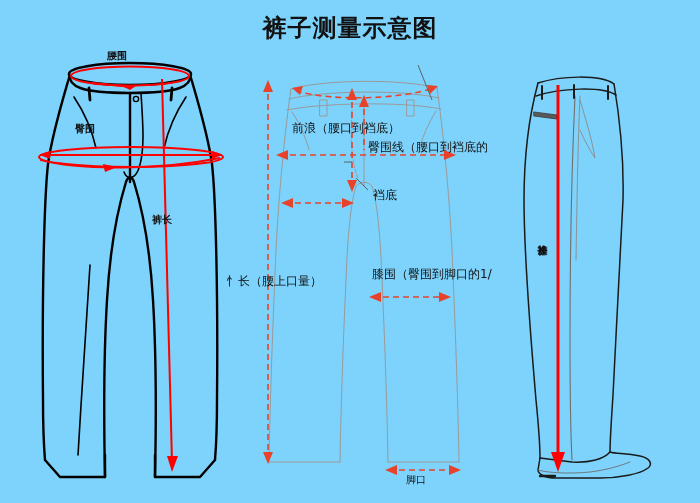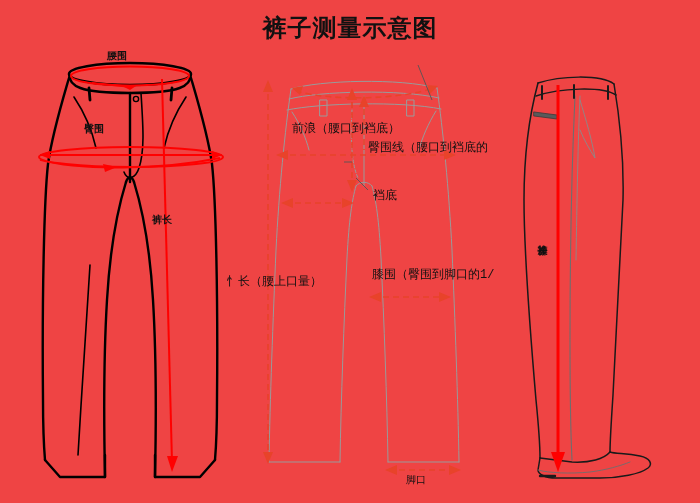--- a/index.html
+++ b/index.html
@@ -7,21 +7,21 @@
     padding: 0;
     background: #ffffff;
   }
   body {
     font-family: "DejaVu Sans", "Liberation Sans", sans-serif;
   }
   #page {
     position: relative;
     width: 700px;
     height: 503px;
-    background: #ef4444;
+    background: #7dd3fc;
     overflow: hidden;
   }
   #title {
     position: absolute;
     left: 0;
     top: 12px;
     width: 700px;
     text-align: center;
     font-size: 24px;
     font-weight: bold;
@@ -111,21 +111,21 @@
 
       <path d="M40,160 C80,171 160,170 220,158" stroke-width="1.8"></path>
       <path d="M103,164 L117,167 L105,172 Z" fill="#ff0000" stroke="none"></path>
 
       <path d="M162,79 L172,462" stroke-width="2"></path>
       <path d="M172,472 L167,456 L178,456 Z" fill="#ff0000" stroke="none"></path>
     </g>
   </svg>
 
   <div class="lbl lbl-bold" style="left:107px; top:49px;">腰围</div>
-  <div class="lbl lbl-bold" style="left:84px; top:122px;">臀围</div>
+  <div class="lbl lbl-bold" style="left:75px; top:122px;">臀围</div>
   <div class="lbl lbl-bold" style="left:152px; top:213px;">裤长</div>
 
   <svg class="fig" width="700" height="503" viewBox="0 0 700 503">
     <g fill="none" stroke="#9a9a9a" stroke-width="1" stroke-linejoin="round" stroke-linecap="round">
 
       <path d="M291,89 C320,80 400,78 437,88"></path>
 
       <path d="M289,99 C320,91 400,89 439,98"></path>
 
       <path d="M287,110 C320,103 402,101 441,109"></path>
@@ -203,21 +203,21 @@
       <path d="M418,65 L432,100"></path>
       <path d="M368,190 L356,178"></path>
       <path d="M352,162 L344,162"></path>
     </g>
   </svg>
 
   <div class="lbl lbl-sm" style="left:368px; top:139px;">臀围线（腰口到裆底的</div>
   <div class="lbl lbl-sm" style="left:292px; top:120px;">前浪（腰口到裆底）</div>
   <div class="lbl lbl-sm" style="left:373px; top:187px;">裆底</div>
   <div class="lbl lbl-sm" style="left:226px; top:273px;">忄长（腰上口量）</div>
-  <div class="lbl lbl-sm" style="left:372px; top:266px;font-family:Liberation Mono, monospace;">膝围（臀围到脚口的1/</div>
+  <div class="lbl lbl-sm" style="left:372px; top:266px;">膝围（臀围到脚口的1/</div>
   <div class="lbl" style="left:406px; top:473px;">脚口</div>
 
   <svg class="fig" width="700" height="503" viewBox="0 0 700 503">
     <g fill="none" stroke="#1a1a1a" stroke-width="1.5" stroke-linejoin="round" stroke-linecap="round">
 
       <path d="M538,83 C560,76 600,74 614,84"></path>
 
       <path d="M536,96 C560,88 602,86 616,95"></path>
 
       <path d="M538,83 C528,120 524,160 524,200 C524,250 530,330 536,400 C539,430 540,448 540,458"></path>

